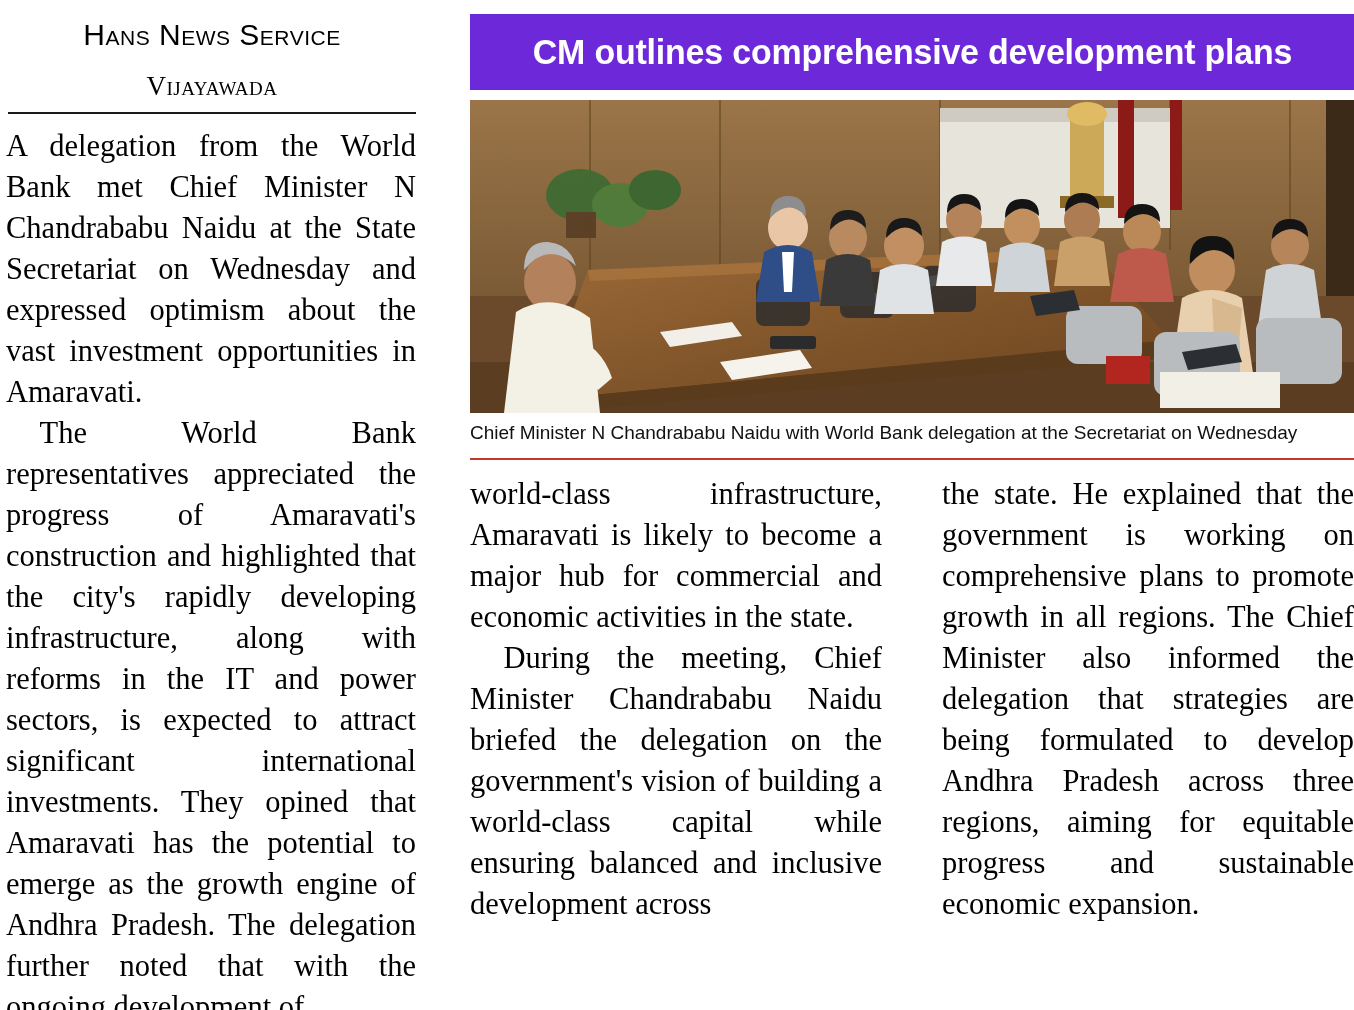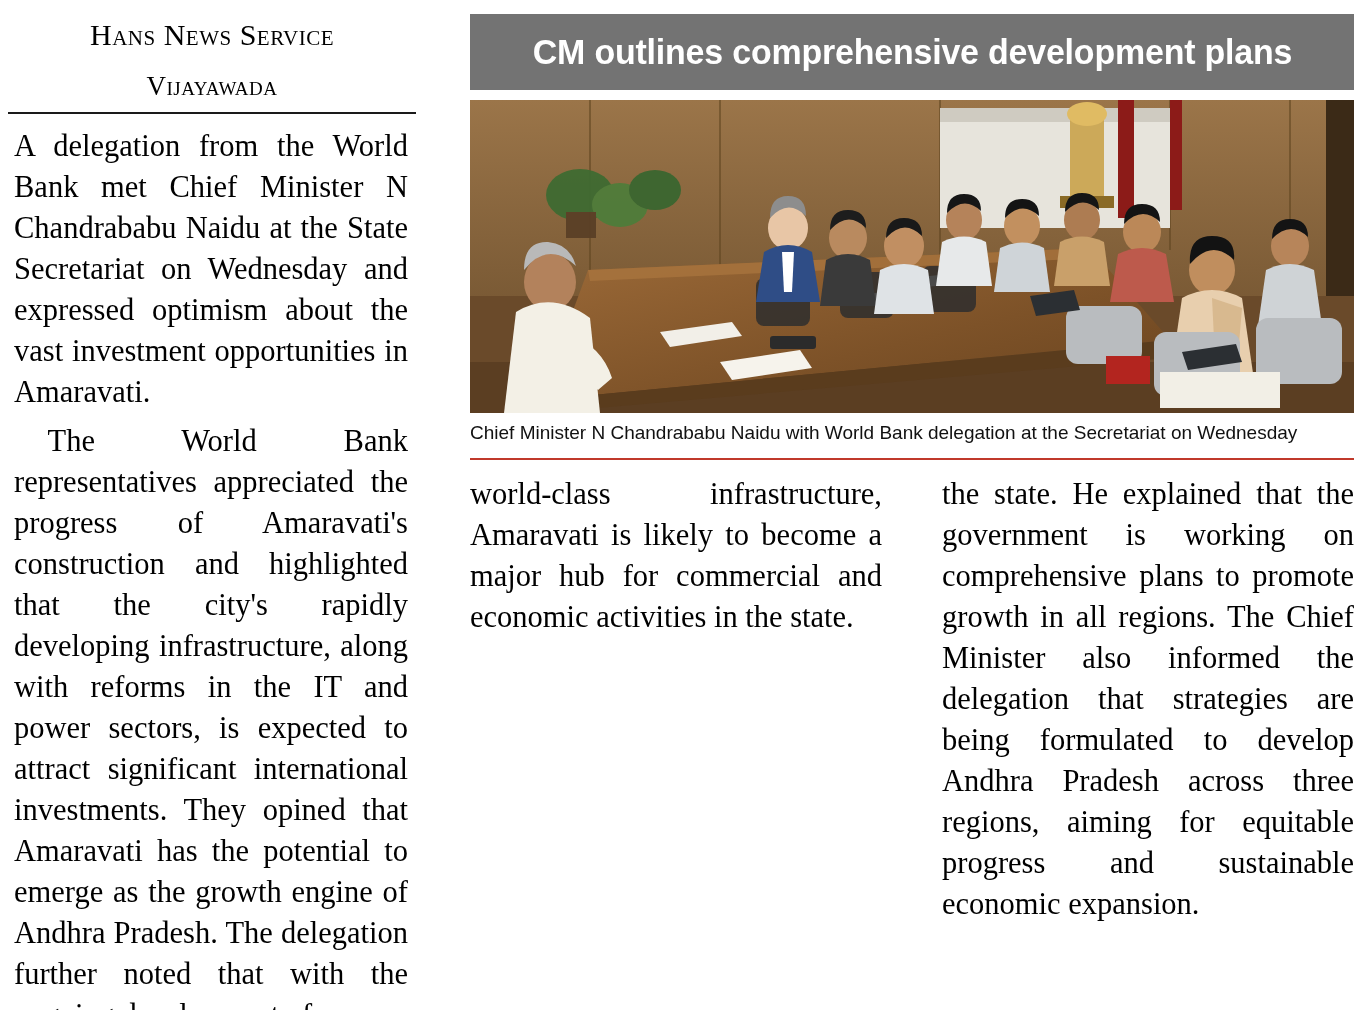--- a/index.html
+++ b/index.html
@@ -26,21 +26,21 @@
     left: 0;
     top: 0;
     width: 424px;
     height: 1010px;
   }
   .byline-block {
     padding-top: 18px;
     text-align: center;
   }
   .byline-service {
-    font-family: Liberation Serif, serif;
+    font-family: Liberation Sans, sans-serif;
     font-size: 30px;
     letter-spacing: 0.5px;
     font-variant: small-caps;
     text-transform: capitalize;
     line-height: 1.15;
   }
   .byline-city {
     font-family: "Liberation Serif", serif;
     font-size: 27px;
     letter-spacing: 0.5px;
@@ -56,39 +56,39 @@
   .left-body {
     margin-top: 12px;
     padding: 0 8px 0 6px;
     font-size: 30.5px;
     line-height: 1.345;
     text-align: justify;
     text-justify: inter-word;
     hyphens: manual;
   }
   .left-body p {
-    margin: 8px;
+    margin: 0;
     font-family: Liberation Serif, serif;
   }
   .left-body p + p {
     text-indent: 1.1em;
   }
 
   
   .right-side {
     position: absolute;
     left: 470px;
     top: 0;
     width: 884px;
     height: 1010px;
   }
   .headline-bar {
     position: relative;
     margin-top: 14px;
-    background: #737373;
+    background: #6d28d9;
     height: 76px;
     display: flex;
     align-items: center;
     justify-content: center;
     padding: 14px 14px;
     box-sizing: border-box;
   }
   .headline-text {
     color: #ffffff;
     font-family: "Liberation Sans", sans-serif;
@@ -313,20 +313,21 @@
         <rect x="690" y="272" width="120" height="36" fill="#f2efe6"></rect>
       </svg>
     </div>
 
     <div class="caption">Chief Minister N Chandrababu Naidu with World Bank delegation at the Secretariat on Wednesday</div>
     <div class="caption-rule"></div>
 
     <div class="two-col">
       <div class="col">
         <p>world-class infrastructure, Amaravati is likely to become a major hub for commercial and economic activities in the state.</p>
+        <p>During the meeting, Chief Minister Chandrababu Naidu briefed the delegation on the government's vision of building a world-class capital while ensuring balanced and inclusive development across</p>
       </div>
       <div class="col">
         <p>the state. He explained that the government is working on comprehensive plans to promote growth in all regions. The Chief Minister also informed the delegation that strategies are being formulated to develop Andhra Pradesh across three regions, aiming for equitable progress and sustainable economic expansion.</p>
       </div>
     </div>
 
   </div>
 </div>
 
 </body></html>

